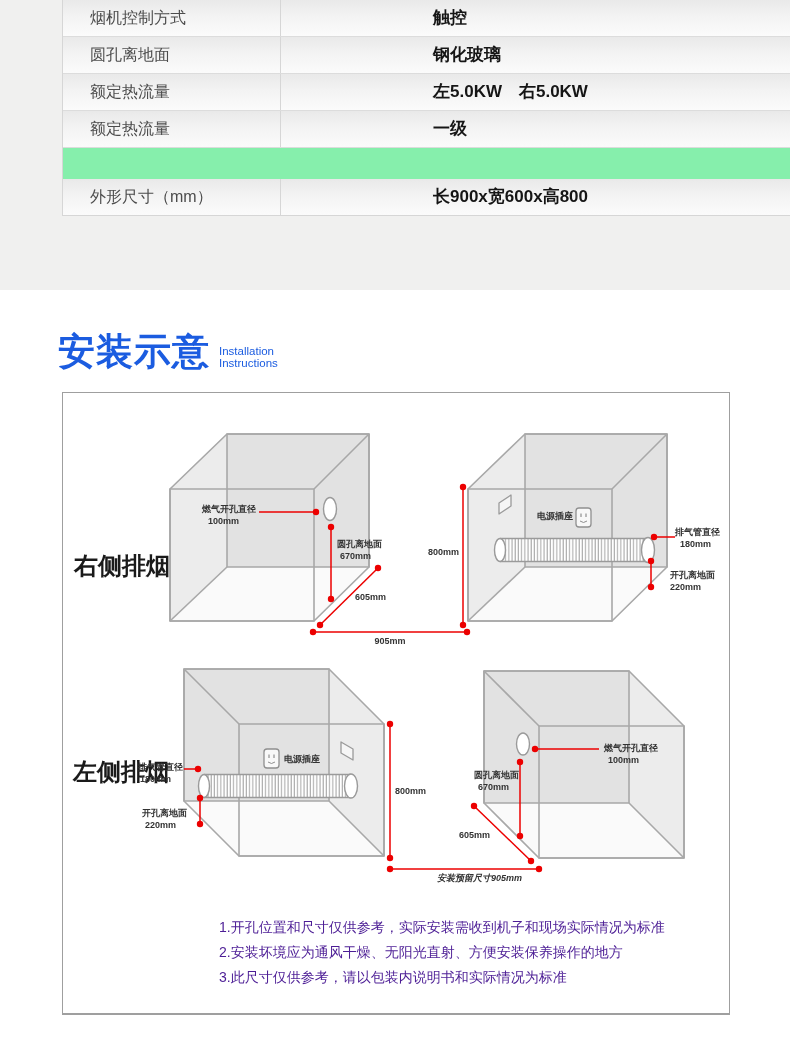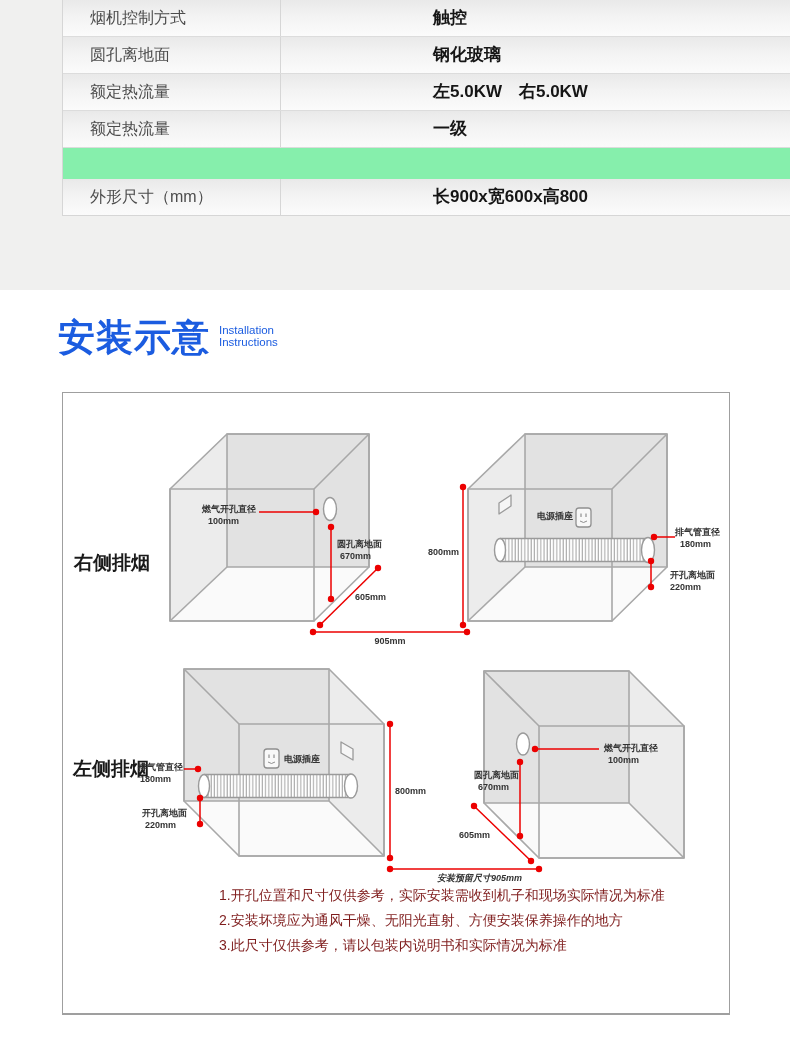--- a/index.html
+++ b/index.html
@@ -14,34 +14,34 @@
     position:absolute;left:62px;top:0;width:735px;
     border:1px solid #d6d6d6;border-top:none;box-sizing:border-box;background:#86efac;
   }
   .spec-row{display:flex;height:36px;border-bottom:1px solid #dcdcdc;
     background:linear-gradient(180deg,#e9e9e9 0%,#f3f3f3 45%,#fbfbfb 100%);}
   .spec-row:last-child{border-bottom:none;margin-top:31px;}
   .spec-label{width:218px;padding-left:27px;line-height:36px;font-size:16px;color:#4c4c4c;
     border-right:1px solid #d6d6d6;box-sizing:border-box;white-space:nowrap;}
   .spec-value{flex:1;padding-left:152px;line-height:36px;font-size:17px;font-weight:bold;color:#151515;white-space:nowrap;}
   
-  .section-header{position:absolute;left:58px;top:318px;display:flex;align-items:center;}
+  .section-header{position:absolute;left:58px;top:332px;display:flex;align-items:flex-end;}
   .section-title{font-size:37px;font-weight:bold;color:#1b5ce0;letter-spacing:1px;line-height:1.1;}
   .section-sub{margin-left:9px;margin-bottom:4px;font-size:11.5px;line-height:1.05;color:#1b5ce0;}
   
   .diagram-panel{
     position:absolute;left:62px;top:392px;width:666px;height:620px;
     border:1px solid #9f9f9f;border-bottom-width:2px;box-sizing:content-box;background:#fff;
   }
   .diagram-panel svg{position:absolute;left:0;top:0;}
   .dim{position:absolute;font-size:9px;font-weight:bold;color:#333;white-space:nowrap;line-height:11px;}
-  .row-label{position:absolute;font-size:19px;font-weight:bold;color:#1a1a1a;white-space:nowrap;}
+  .row-label{position:absolute;font-size:24px;font-weight:bold;color:#1a1a1a;white-space:nowrap;}
   .ta-r{text-align:right;}
   .ta-c{text-align:center;}
-  .notes{position:absolute;left:156px;top:490px;font-size:14px;color:#7f1d1d;line-height:25px;white-space:nowrap;}
+  .notes{position:absolute;left:156px;top:522px;font-size:14px;color:#4c1d95;line-height:25px;white-space:nowrap;}
 </style>
 </head>
 <body>
 
 <div class="top-band"></div>
 
 <div class="spec-table">
   <div class="spec-row">
     <div class="spec-label">烟机控制方式</div>
     <div class="spec-value">触控</div>

